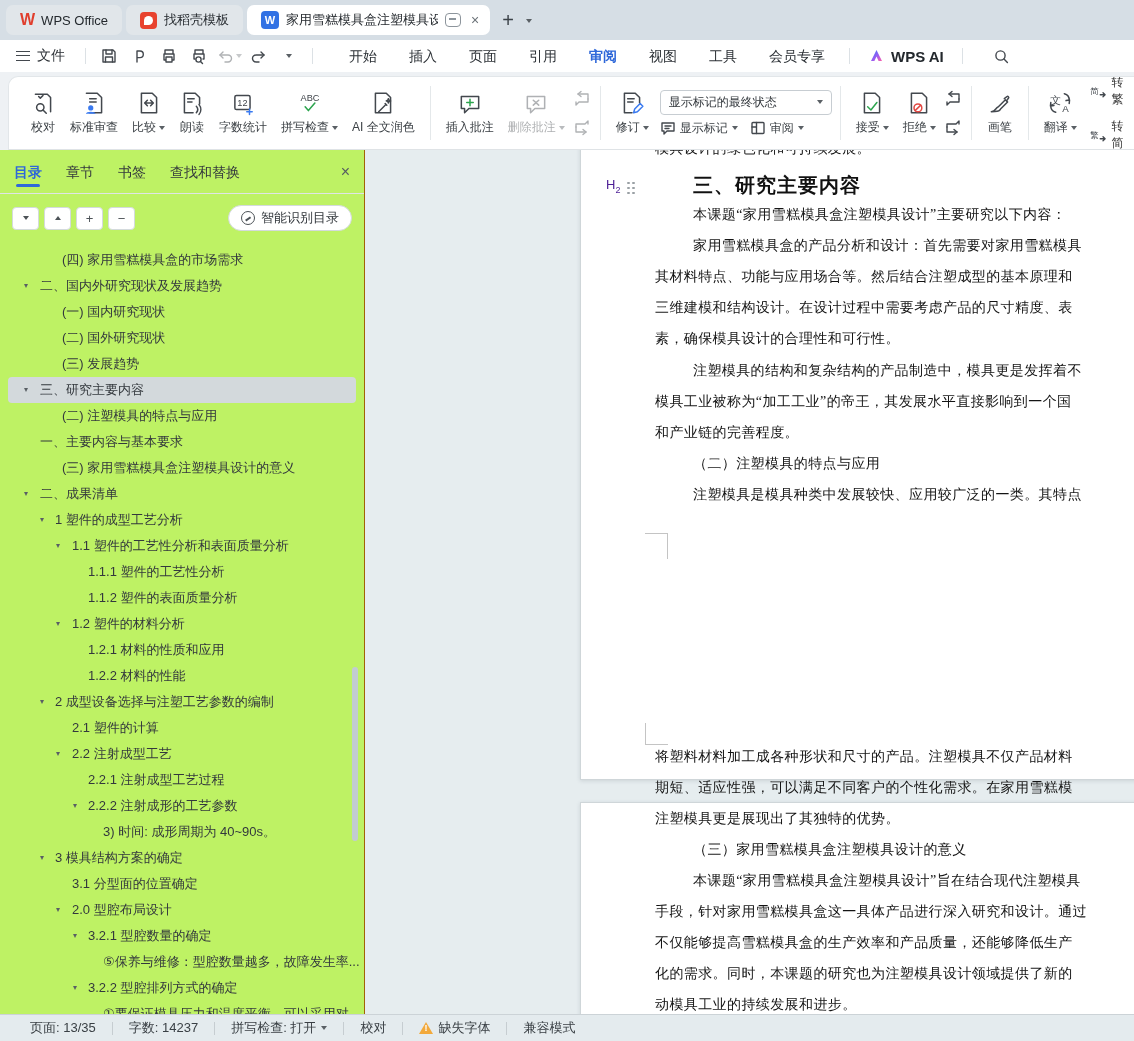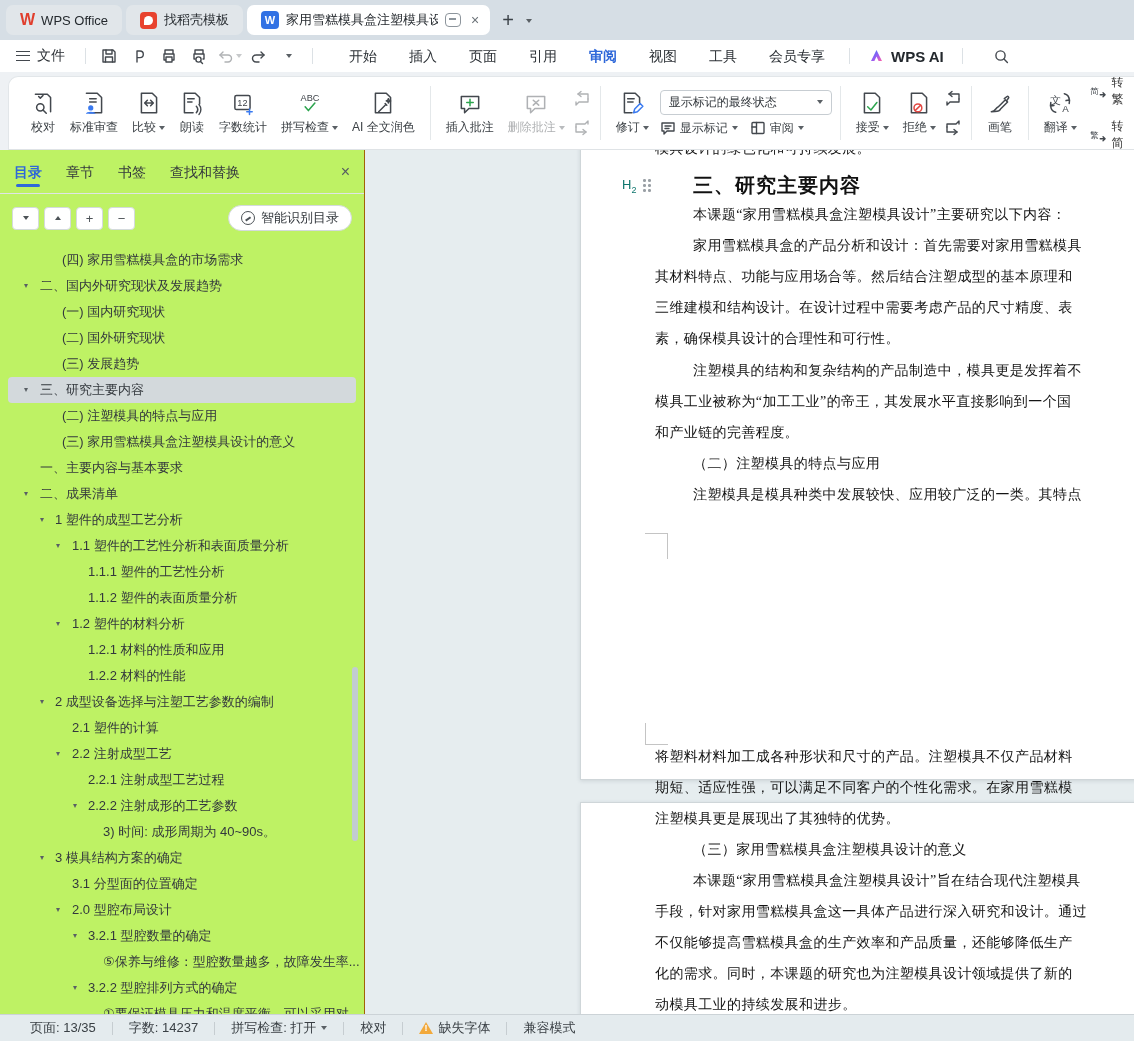--- a/index.html
+++ b/index.html
@@ -77,21 +77,21 @@
   .sb-scroll { position:absolute; right:6px; top:517px; width:6px; height:174px; border-radius:3px; background:#c2ccd1; }
 
   
   .docarea { position:absolute; left:0; top:150px; width:1134px; height:864px; overflow:hidden; background:#e6edef; }
   .page { position:absolute; left:580px; width:820px; background:#fff; border:1px solid #cfd6d9; box-shadow:0 1px 4px rgba(40,60,70,.14); }
   .page1 { top:-170px; height:800px; }
   .page2 { top:652px; height:620px; }
   .ruler-tick { position:absolute; top:0; width:1px; height:7px; background:#b9c2c6; }
   .doc-line { position:absolute; font-family:"Liberation Serif","DejaVu Serif",serif; font-size:14px; color:#141414; white-space:nowrap; letter-spacing:.4px; }
   .doc-heading { position:absolute; left:693px; top:22px; font-size:20px; font-weight:bold; color:#111; white-space:nowrap; letter-spacing:1px; }
-  .h2mark { position:absolute; left:606px; top:27px; display:flex; align-items:center; gap:7px; color:#0f766e; font-size:13px;margin-left:16px; }
+  .h2mark { position:absolute; left:606px; top:27px; display:flex; align-items:flex-end; gap:7px; color:#4c1d95; font-size:13px; }
   .h2mark sub { font-size:9px; }
   .dots { display:grid; grid-template-columns:repeat(2,3px); grid-auto-rows:3px; gap:2px; }
   .dots i { width:2.5px; height:2.5px; border-radius:50%; background:#9aa0a5; }
   .corner1 { position:absolute; left:645px; top:383px; width:23px; height:26px; border-top:1px solid #c4c4c4; border-right:1px solid #c4c4c4; }
   .corner2 { position:absolute; left:645px; top:573px; width:23px; height:22px; border-left:1px solid #c4c4c4; border-bottom:1px solid #c4c4c4; }
 
   
   .statusbar { position:absolute; left:0; bottom:0; width:1134px; height:27px; background:#e4ebee; border-top:1px solid #ccd3d7; display:flex; align-items:center; font-size:13px; color:#3a4045; padding-left:30px; z-index:6; }
   .st-item { display:flex; align-items:center; gap:5px; padding:0 16px; }
   .st-div { width:1px; height:13px; background:#c6cdd1; }
@@ -531,25 +531,25 @@
       <div class="toc-row lvb">
         <span>(三) 发展趋势</span>
       </div>
       <div class="toc-row lva sel">
         <span class="toc-arrow">▾</span>
         <span>三、研究主要内容</span>
       </div>
       <div class="toc-row lvb">
         <span>(二) 注塑模具的特点与应用</span>
       </div>
+      <div class="toc-row lva">
+        <span>一、主要内容与基本要求</span>
+      </div>
       <div class="toc-row lvb">
         <span>(三) 家用雪糕模具盒注塑模具设计的意义</span>
-      </div>
-      <div class="toc-row lva">
-        <span>一、主要内容与基本要求</span>
       </div>
       <div class="toc-row lva">
         <span class="toc-arrow">▾</span>
         <span>二、成果清单</span>
       </div>
       <div class="toc-row lvc">
         <span class="toc-arrow">▾</span>
         <span>1 塑件的成型工艺分析</span>
       </div>
       <div class="toc-row lvd">

